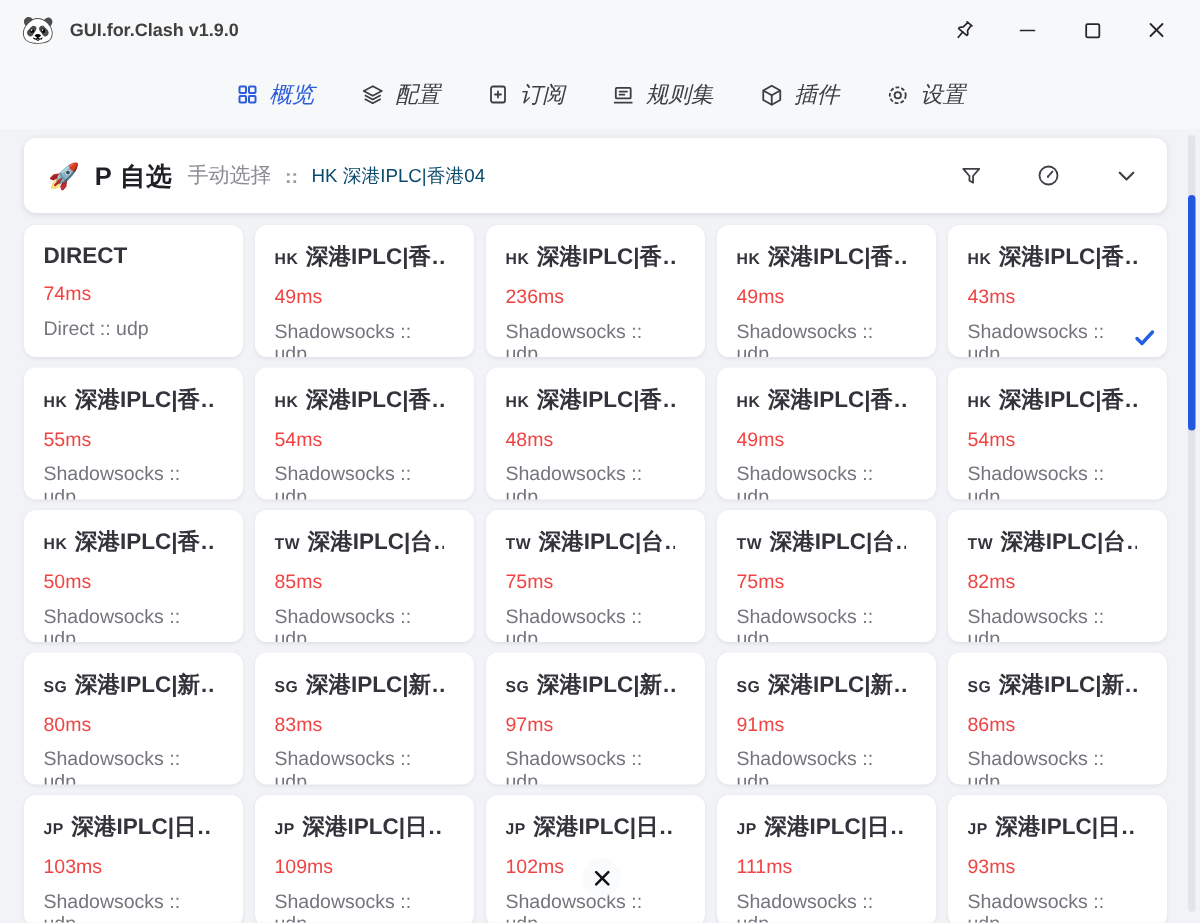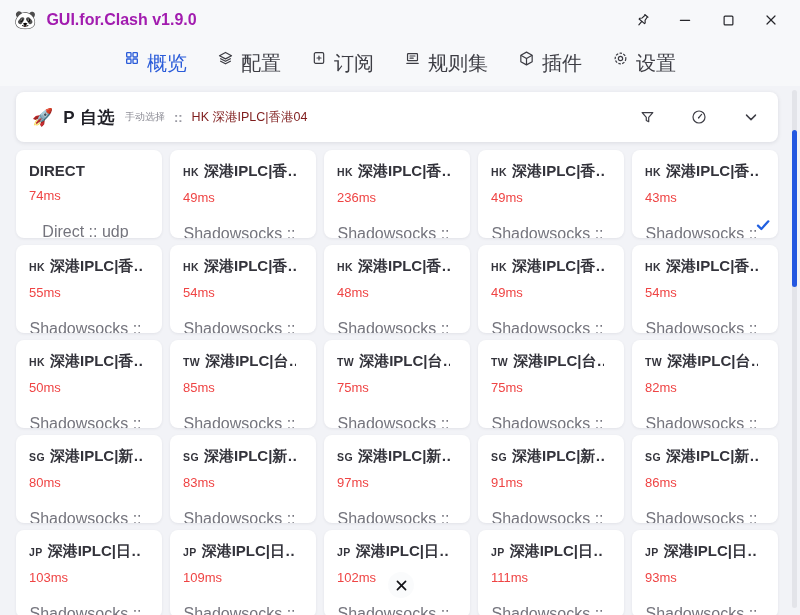--- a/index.html
+++ b/index.html
@@ -6,58 +6,58 @@
   html,body { width:800px; height:615px; overflow:hidden; }
   body {
     font-family:"Liberation Sans","DejaVu Sans",sans-serif;
     background:#f2f3f7; color:#2f2f36; position:relative;
   }
   svg { display:block; }
 
   
   .titlebar { height:40px; display:flex; align-items:center; padding:0 14px; background:#f7f8fa; }
   .app-icon { font-size:18px; margin-right:10px; line-height:1; }
-  .app-title { color:#a21caf; font-weight:bold; font-size:16px; }
+  .app-title { color:#404040; font-weight:bold; font-size:12px; }
   .tb-controls { margin-left:auto; display:flex; align-items:center; gap:13px; }
   .tb-btn { width:30px; height:28px; border:none; background:transparent; color:#26262b;
             display:flex; align-items:center; justify-content:center; cursor:pointer; border-radius:4px; }
 
   
   .nav { height:46px; display:flex; justify-content:center; align-items:center; gap:30px; background:#f7f8fa; }
-  .tab { display:flex; align-items:flex-start; gap:7px; font-size:20px; color:#3d3d44; cursor:pointer; }
+  .tab { display:flex; align-items:center; gap:7px; font-size:15px; color:#3d3d44; cursor:pointer;font-style:italic; }
   .tab .tabicon { color:#3d3d44; }
   .tab[data-active="true"], .tab[data-active="true"] .tabicon { color:#2b5cd9; }
 
   
   .main { padding:6px 16px 0 16px; }
 
   .group-card { height:50px; background:#ffffff; border-radius:8px;
     box-shadow:0 1px 4px rgba(20,20,40,.10); display:flex; align-items:center;
     padding:0 16px; margin-bottom:8px; margin-right:6px; }
   .g-emoji { font-size:17px; }
   .g-name  { font-size:17px; font-weight:bold; color:#1f1f26; margin:0 10px 0 10px; letter-spacing:.5px; }
-  .g-mode  { font-size:10px; color:#8b8b94; }
+  .g-mode  { font-size:14px; color:#8b8b94; }
   .g-sep   { font-size:13px; font-weight:bold; color:#9a9aa3; margin:0 9px; }
-  .g-proxy { font-size:12.5px; color:#7f1d1d; }
+  .g-proxy { font-size:12.5px; color:#0c4a6e; }
   .g-actions { margin-left:auto; display:flex; align-items:center; gap:30px; color:#3f3f47; }
   .g-actions .act { background:none; border:none; color:#3f3f47; cursor:pointer; padding:2px; }
 
   
   .proxy-grid { display:grid; grid-template-columns:repeat(5,1fr); gap:7px 8px; margin-right:6px; }
   .proxy-card { position:relative; background:#ffffff; border-radius:8px; height:88px;
     padding:12px 20px 10px 13px; box-shadow:0 1px 3px rgba(20,20,40,.07); cursor:pointer; overflow:hidden; }
   .proxy-title { display:flex; align-items:baseline; gap:5px; white-space:nowrap; overflow:hidden;
     font-weight:bold; color:#33333b; }
   .proxy-prefix { font-size:10.5px; letter-spacing:.4px;text-align:right; }
   .proxy-prefix:empty { display:none; }
   .proxy-label { font-size:15px; }
   .proxy-delay { margin-top:9px; font-size:13px; }
   .proxy-delay[data-color="green"] { color:#ef4444; }
   .proxy-delay[data-color="amber"] { color:#ef4444; }
-  .proxy-proto { margin-top:20px; font-size:16px; color:#74747d;text-align:center; }
+  .proxy-proto { margin-top:8px; font-size:13px; color:#74747d; }
   .proxy-check { display:none; position:absolute; right:7px; bottom:5px; color:#2160e0; }
   .proxy-card[data-selected="true"] .proxy-check { display:block; }
 
   
   .scroll-track { position:absolute; right:3px; top:90px; width:5px; height:518px;
     background:#e3e4e9; border-radius:3px; }
   .scroll-thumb { position:absolute; left:0; top:40px; width:5px; height:157px;
     background:#2457e0; border-radius:3px; }
 
   

